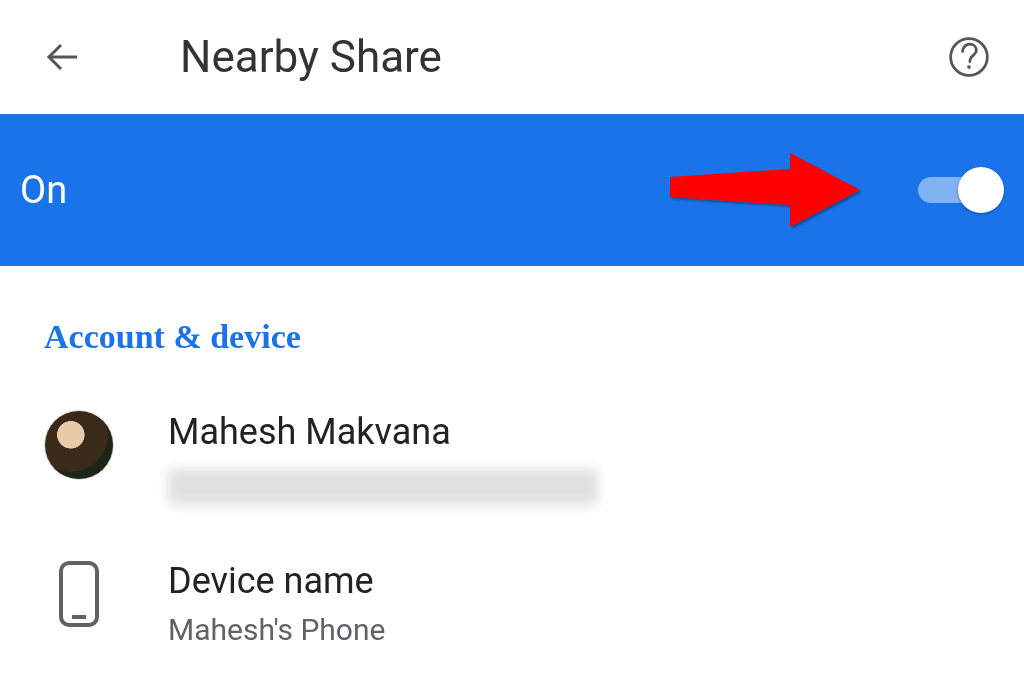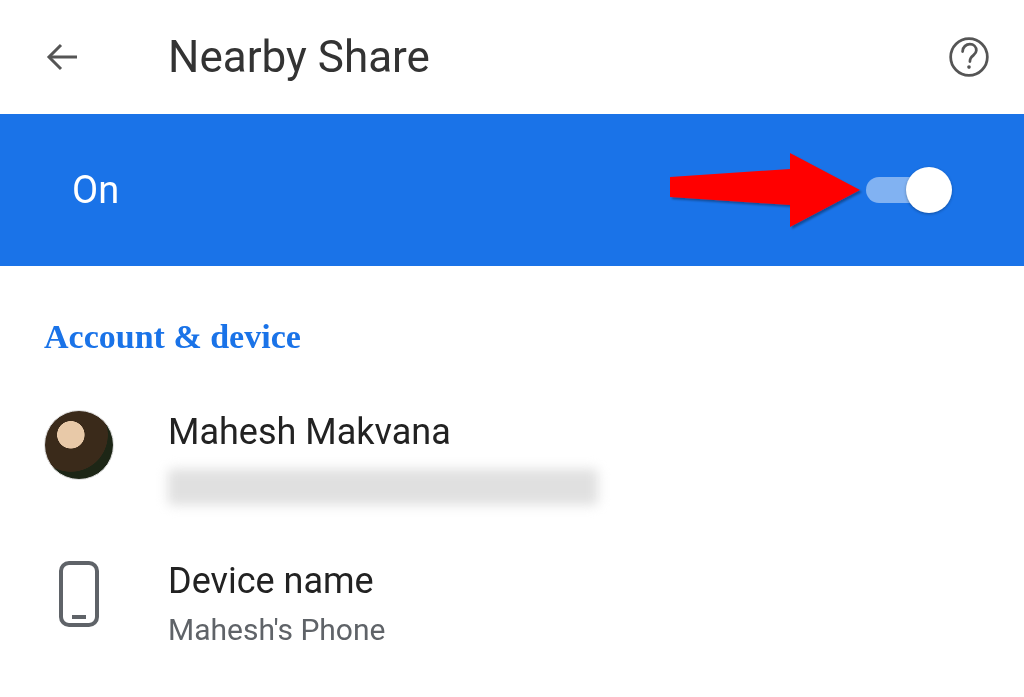--- a/index.html
+++ b/index.html
@@ -1,27 +1,27 @@
 <!DOCTYPE html>
 <html><head>
 <meta charset="utf-8">
 <style>
   * { box-sizing: border-box; margin: 0; padding: 0; }
   html, body { width: 1024px; height: 697px; font-family: Roboto, "Helvetica Neue", Arial, sans-serif; background: #fff; color: #212121; overflow: hidden; }
 
   
-  .header { display: flex; align-items: center; padding: 30px 28px 30px 36px; }
+  .header { display: flex; align-items: center; padding: 30px 28px 30px 36px; gap: 12px; }
   .back-btn { width: 54px; height: 54px; display: flex; align-items: center; justify-content: center; background: none; border: none; cursor: pointer; }
   .back-arrow { width: 40px; height: 40px; stroke: #555; stroke-width: 3; fill: none; }
   .title { font-size: 44px; font-weight: 400; color: #333; margin-left: 78px; }
   .help-btn { margin-left: auto; width: 54px; height: 54px; display: flex; align-items: center; justify-content: center; background: none; border: none; cursor: pointer; }
   .help-circle { stroke: #555; stroke-width: 3; fill: none; }
 
   
-  .toggle-row { background: #1A73E8; color: #fff; display: flex; align-items: center; padding: 0 72px; height: 152px; position: relative; }
+  .toggle-row { background: #1A73E8; color: #fff; display: flex; align-items: center; padding: 0 20px; height: 152px; position: relative; }
   .toggle-label { font-size: 38px; font-weight: 400; }
   .toggle-wrap { margin-left: auto; position: relative; width: 86px; height: 46px; cursor: pointer; }
   .toggle-track { position: absolute; top: 10px; left: 0; width: 70px; height: 26px; background: rgba(255,255,255,0.45); border-radius: 13px; }
   .toggle-thumb { position: absolute; top: 0; right: 0; width: 46px; height: 46px; background: #fff; border-radius: 50%; box-shadow: 0 1px 3px rgba(0,0,0,0.3); }
 
   
   .annotation-arrow { position: absolute; left: 660px; top: 50%; transform: translateY(-50%); pointer-events: none; }
   .annotation-arrow svg { display: block; }
 
   

